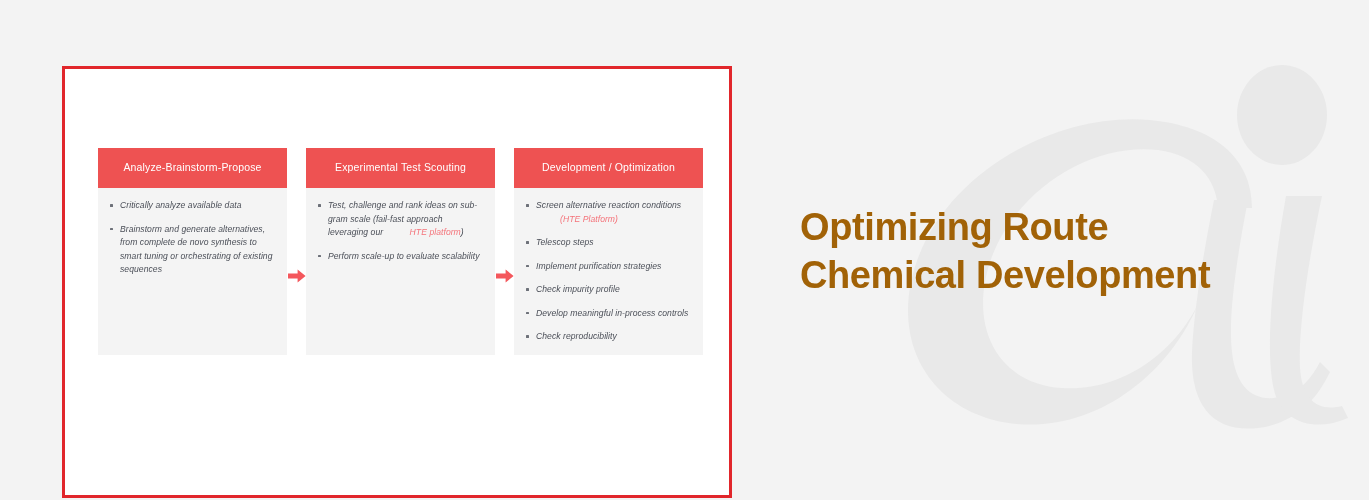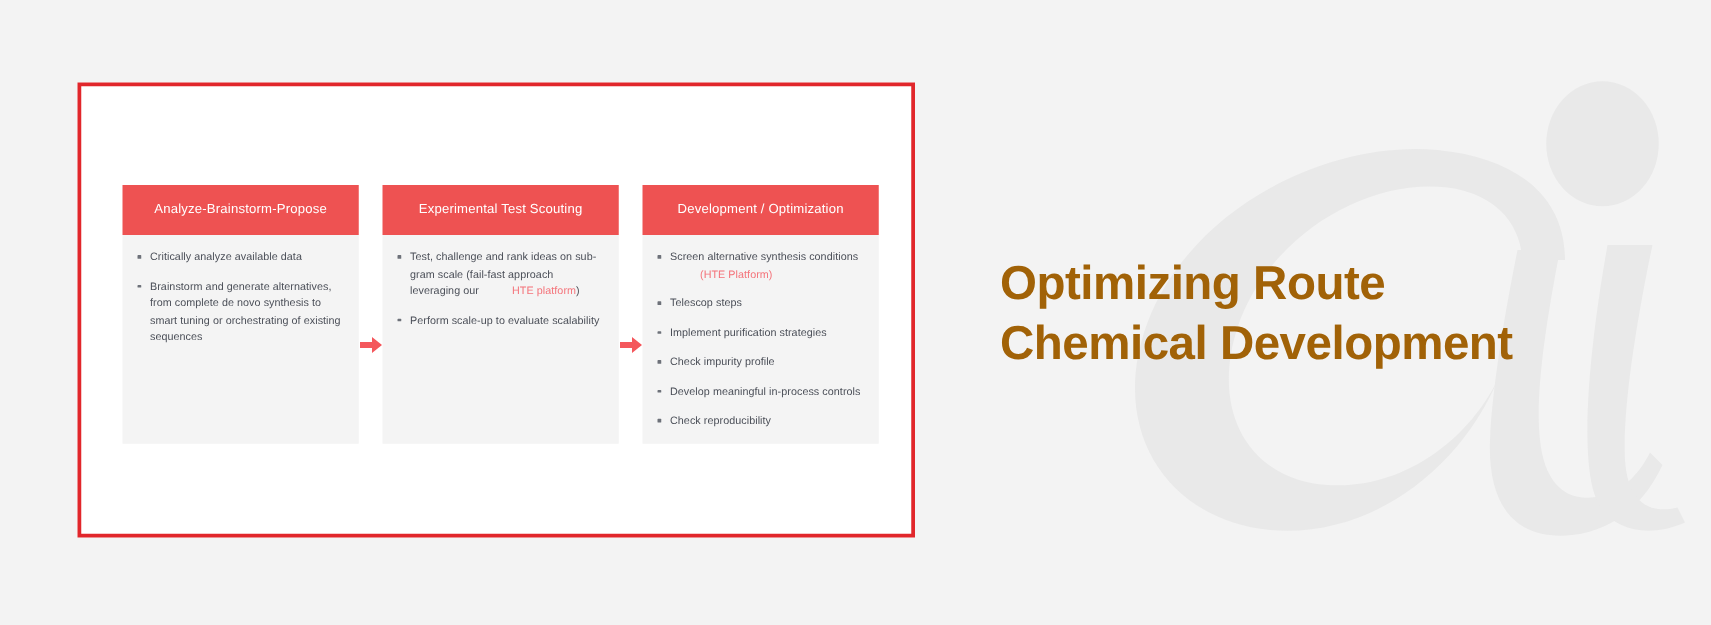--- a/index.html
+++ b/index.html
@@ -24,21 +24,21 @@
     pointer-events: none;
     z-index: 0;
   }
 
   
   #diagram-frame {
     position: absolute;
     left: 62px;
     top: 66px;
     width: 670px;
-    height: 364px;
+    height: 432px;
     background: #ffffff;
     border: 3px solid #e1262b;
     box-sizing: border-box;
     z-index: 2;
   }
 
   #columns-row {
     position: absolute;
     left: 33px;
     top: 79px;
@@ -74,20 +74,21 @@
     background: #f4f4f4;
     height: 167px;
     box-sizing: border-box;
     padding: 11px 10px 10px 10px;
   }
 
   .bullet-list {
     list-style: none;
     margin: 0;
     padding: 0;
+    font-style: italic;
   }
 
   .bullet-item {
     position: relative;
     padding-left: 12px;
     margin-bottom: 10px;
     font-size: 8.6px;
     line-height: 1.58;
     color: #4b4f58;
     letter-spacing: 0.05px;
@@ -216,21 +217,21 @@
       <svg class="arrow-icon" width="18" height="14" viewBox="0 0 18 14" xmlns="http://www.w3.org/2000/svg">
         <path d="M0 4.6 H9.6 V0.6 L17.6 7 L9.6 13.4 V9.4 H0 Z" fill="#f4575c"></path>
       </svg>
     </div>
 
     <div class="stage-column">
       <div class="stage-header">Development / Optimization</div>
       <div class="stage-body">
         <ul class="bullet-list">
           <li class="bullet-item">
-            <span>Screen alternative synthesis conditions </span><span class="hte-accent">(HTE Platform)</span>
+            <span>Screen alternative reaction conditions </span><span class="hte-accent">(HTE Platform)</span>
           </li>
           <li class="bullet-item">
             <span>Telescop steps</span>
           </li>
           <li class="bullet-item">
             <span>Implement purification strategies</span>
           </li>
           <li class="bullet-item">
             <span>Check impurity profile</span>
           </li>

